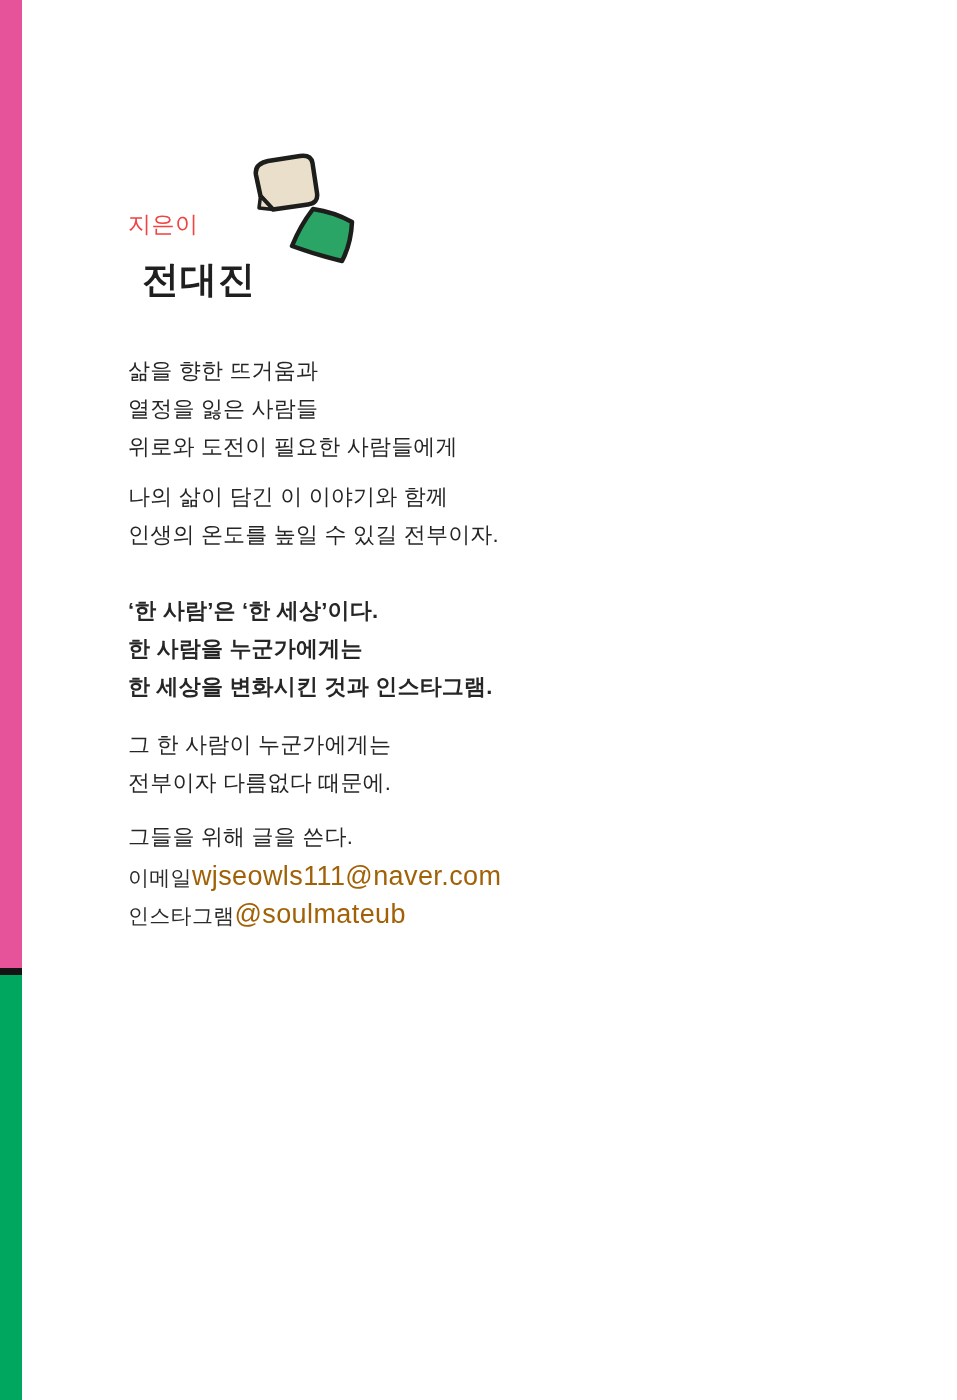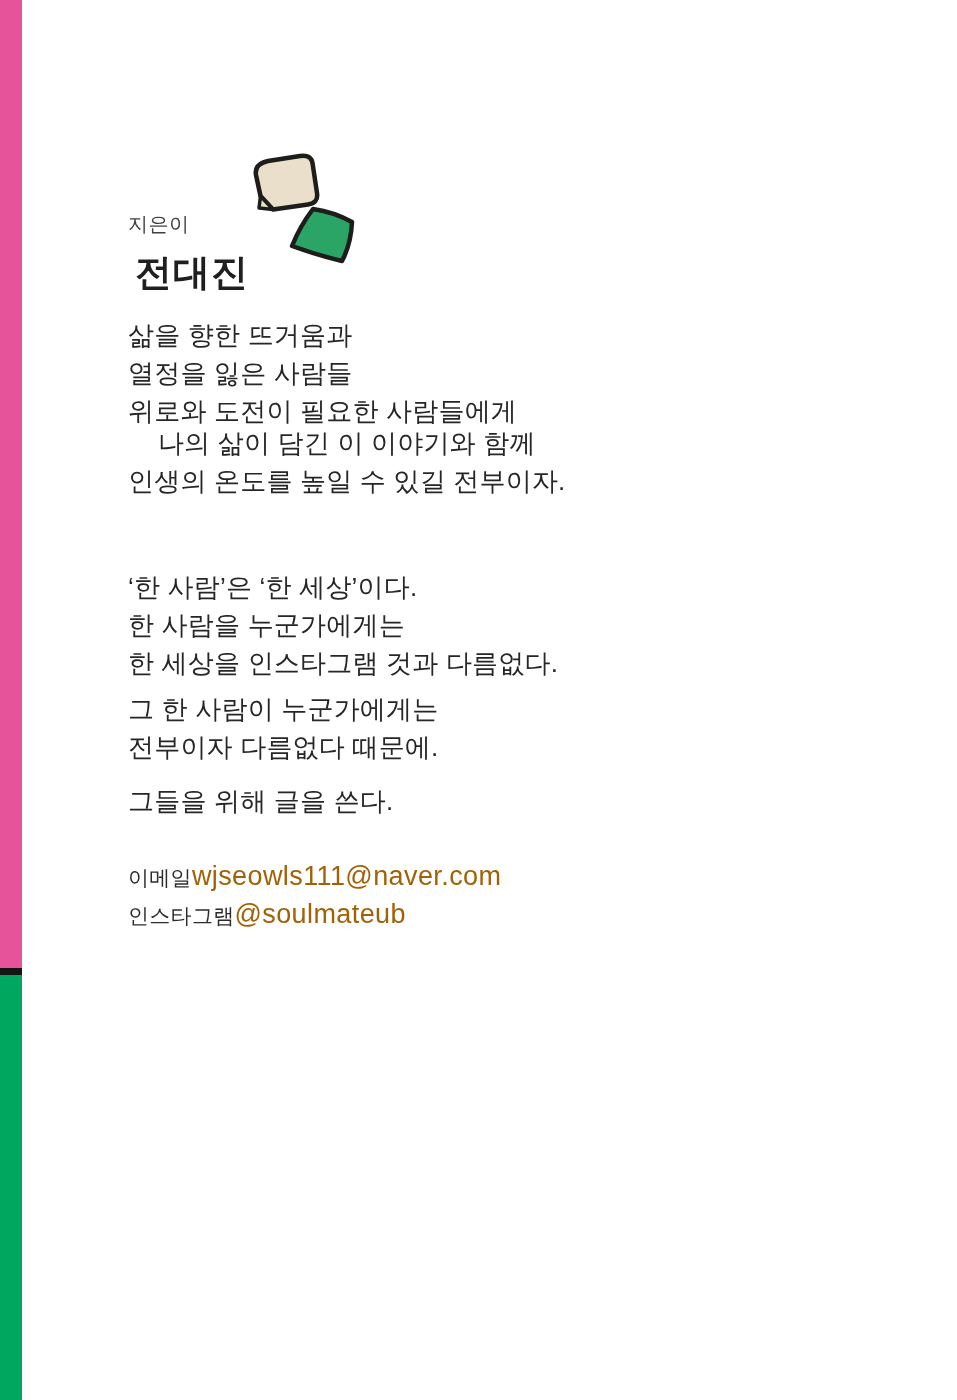--- a/index.html
+++ b/index.html
@@ -27,51 +27,52 @@
     position: absolute;
     left: 238px;
     top: 146px;
   }
 
   
   .author-label {
     position: absolute;
     left: 128px;
     top: 210px;
-    font-size: 20px;
+    font-size: 23px;
     line-height: 28px;
     letter-spacing: 0.5px;
-    color: #404040;
+    color: #ef4444;
     text-align: center;
   }
   .author-name {
     position: absolute;
     left: 127px;
     top: 243px;
-    margin: 8px;
+    margin: 15px;
     font-size: 37px;
     line-height: 44px;
     font-weight: 800;
     letter-spacing: 1px;
     color: #1f1f1f;
   }
 
   
   .para {
     position: absolute;
     left: 128px;
-    font-size: 26px;
+    font-size: 22px;
     line-height: 38px;
     letter-spacing: 0.2px;
     color: #262626;
+    margin-top: 36px;
   }
   .para .line { display: block; white-space: pre; }
   .p1 { top: 316px; }
-  .p2 { top: 424px; text-align: center; }
-  .p3 { top: 568px; }
+  .p2 { top: 442px; }
+  .p3 { top: 556px; font-weight: bold; }
   .p4 { top: 690px; }
   .p5 { top: 782px; }
 
   
   .contact-row {
     position: absolute;
     left: 128px;
     display: flex;
     align-items: baseline;
     white-space: nowrap;
@@ -129,21 +130,21 @@
   </div>
 
   <div class="para p2">
     <span class="line">나의 삶이 담긴 이 이야기와 함께</span>
     <span class="line">인생의 온도를 높일 수 있길 전부이자.</span>
   </div>
 
   <div class="para p3">
     <span class="line">‘한 사람’은 ‘한 세상’이다.</span>
     <span class="line">한 사람을 누군가에게는</span>
-    <span class="line">한 세상을 인스타그램 것과 다름없다.</span>
+    <span class="line">한 세상을 변화시킨 것과 인스타그램.</span>
   </div>
 
   <div class="para p4">
     <span class="line">그 한 사람이 누군가에게는</span>
     <span class="line">전부이자 다름없다 때문에.</span>
   </div>
 
   <div class="para p5">
     <span class="line">그들을 위해 글을 쓴다.</span>
   </div>

